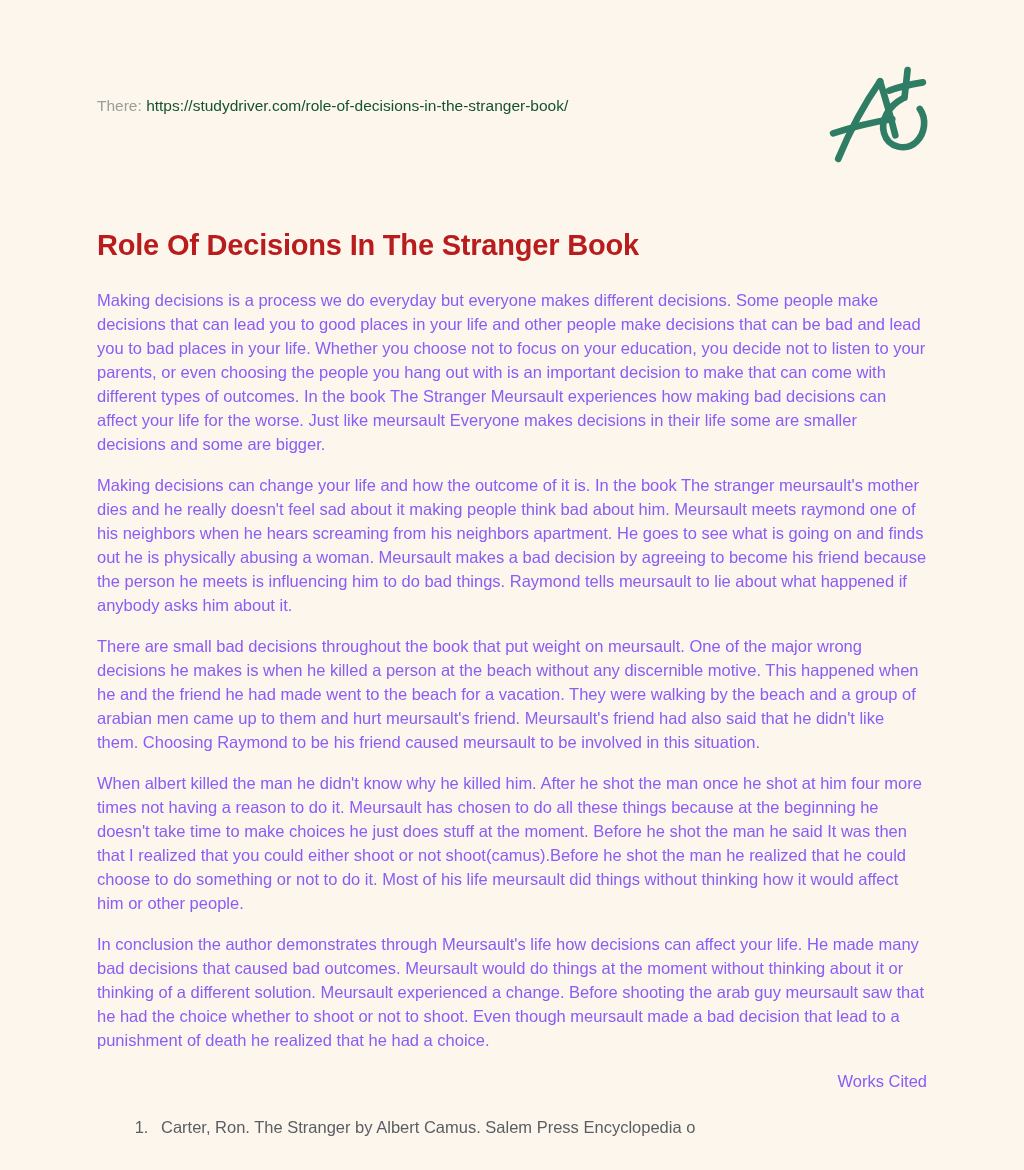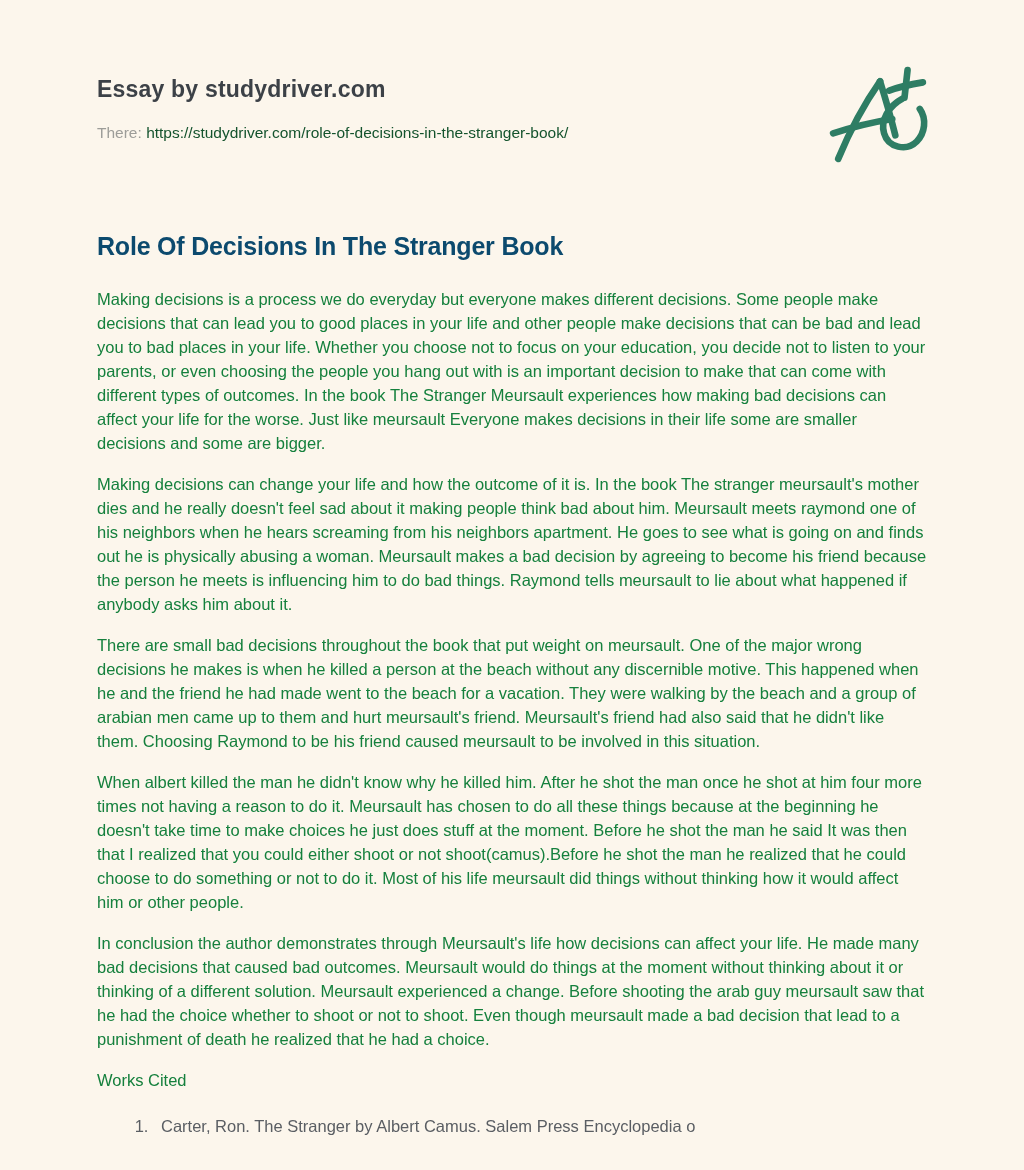--- a/index.html
+++ b/index.html
@@ -33,55 +33,55 @@
     text-decoration: none;
   }
   .logo {
     position: absolute;
     top: 64px;
     right: 94px;
     width: 102px;
     height: 102px;
   }
   .essay-title {
-    font-size: 25px;
+    font-size: 29px;
     font-weight: 700;
-    color: #0c4a6e;
-    margin: 90px 0 0 0;
+    color: #b91c1c;
+    margin: 114px 0 0 0;
     letter-spacing: -0.2px;
   }
   .essay-body { margin-top: 26px; }
   .essay-body p {
     font-size: 16.5px;
     line-height: 24px;
-    color: #15803d;
+    color: #8b5cf6;
     margin: 0 0 17px 0;
   }
   .works-cited-heading {
     font-size: 16.5px;
     line-height: 24px;
     font-weight: 400;
     color: #5a5e63;
     margin: 24px 0 0 0;
+    text-align: right;
   }
   ol.citations {
     margin: 22px 0 0 0;
     padding-left: 48px;
     font-size: 16.5px;
     line-height: 24px;
     color: #5a5e63;
   }
   ol.citations li { padding-left: 8px; margin-left: 8px; }
 </style>
 </head>
 <body>
 
 <div class="content">
 
-  <h1 class="site-title">Essay by studydriver.com</h1>
 
   <div class="source-line">
     <span class="source-label">There:</span>
     <a href="#" title="https://studydriver.com/role-of-decisions-in-the-stranger-book/">https://studydriver.com/role-of-decisions-in-the-stranger-book/</a>
   </div>
 
   <h2 class="essay-title">Role Of Decisions In The Stranger Book</h2>
 
   <div class="essay-body">
     <p>Making decisions is a process we do everyday but everyone makes different decisions. Some people make decisions that can lead you to good places in your life and other people make decisions that can be bad and lead you to bad places in your life. Whether you choose not to focus on your education, you decide not to listen to your parents, or even choosing the people you hang out with is an important decision to make that can come with different types of outcomes. In the book The Stranger Meursault experiences how making bad decisions can affect your life for the worse. Just like meursault Everyone makes decisions in their life some are smaller decisions and some are bigger.</p>

